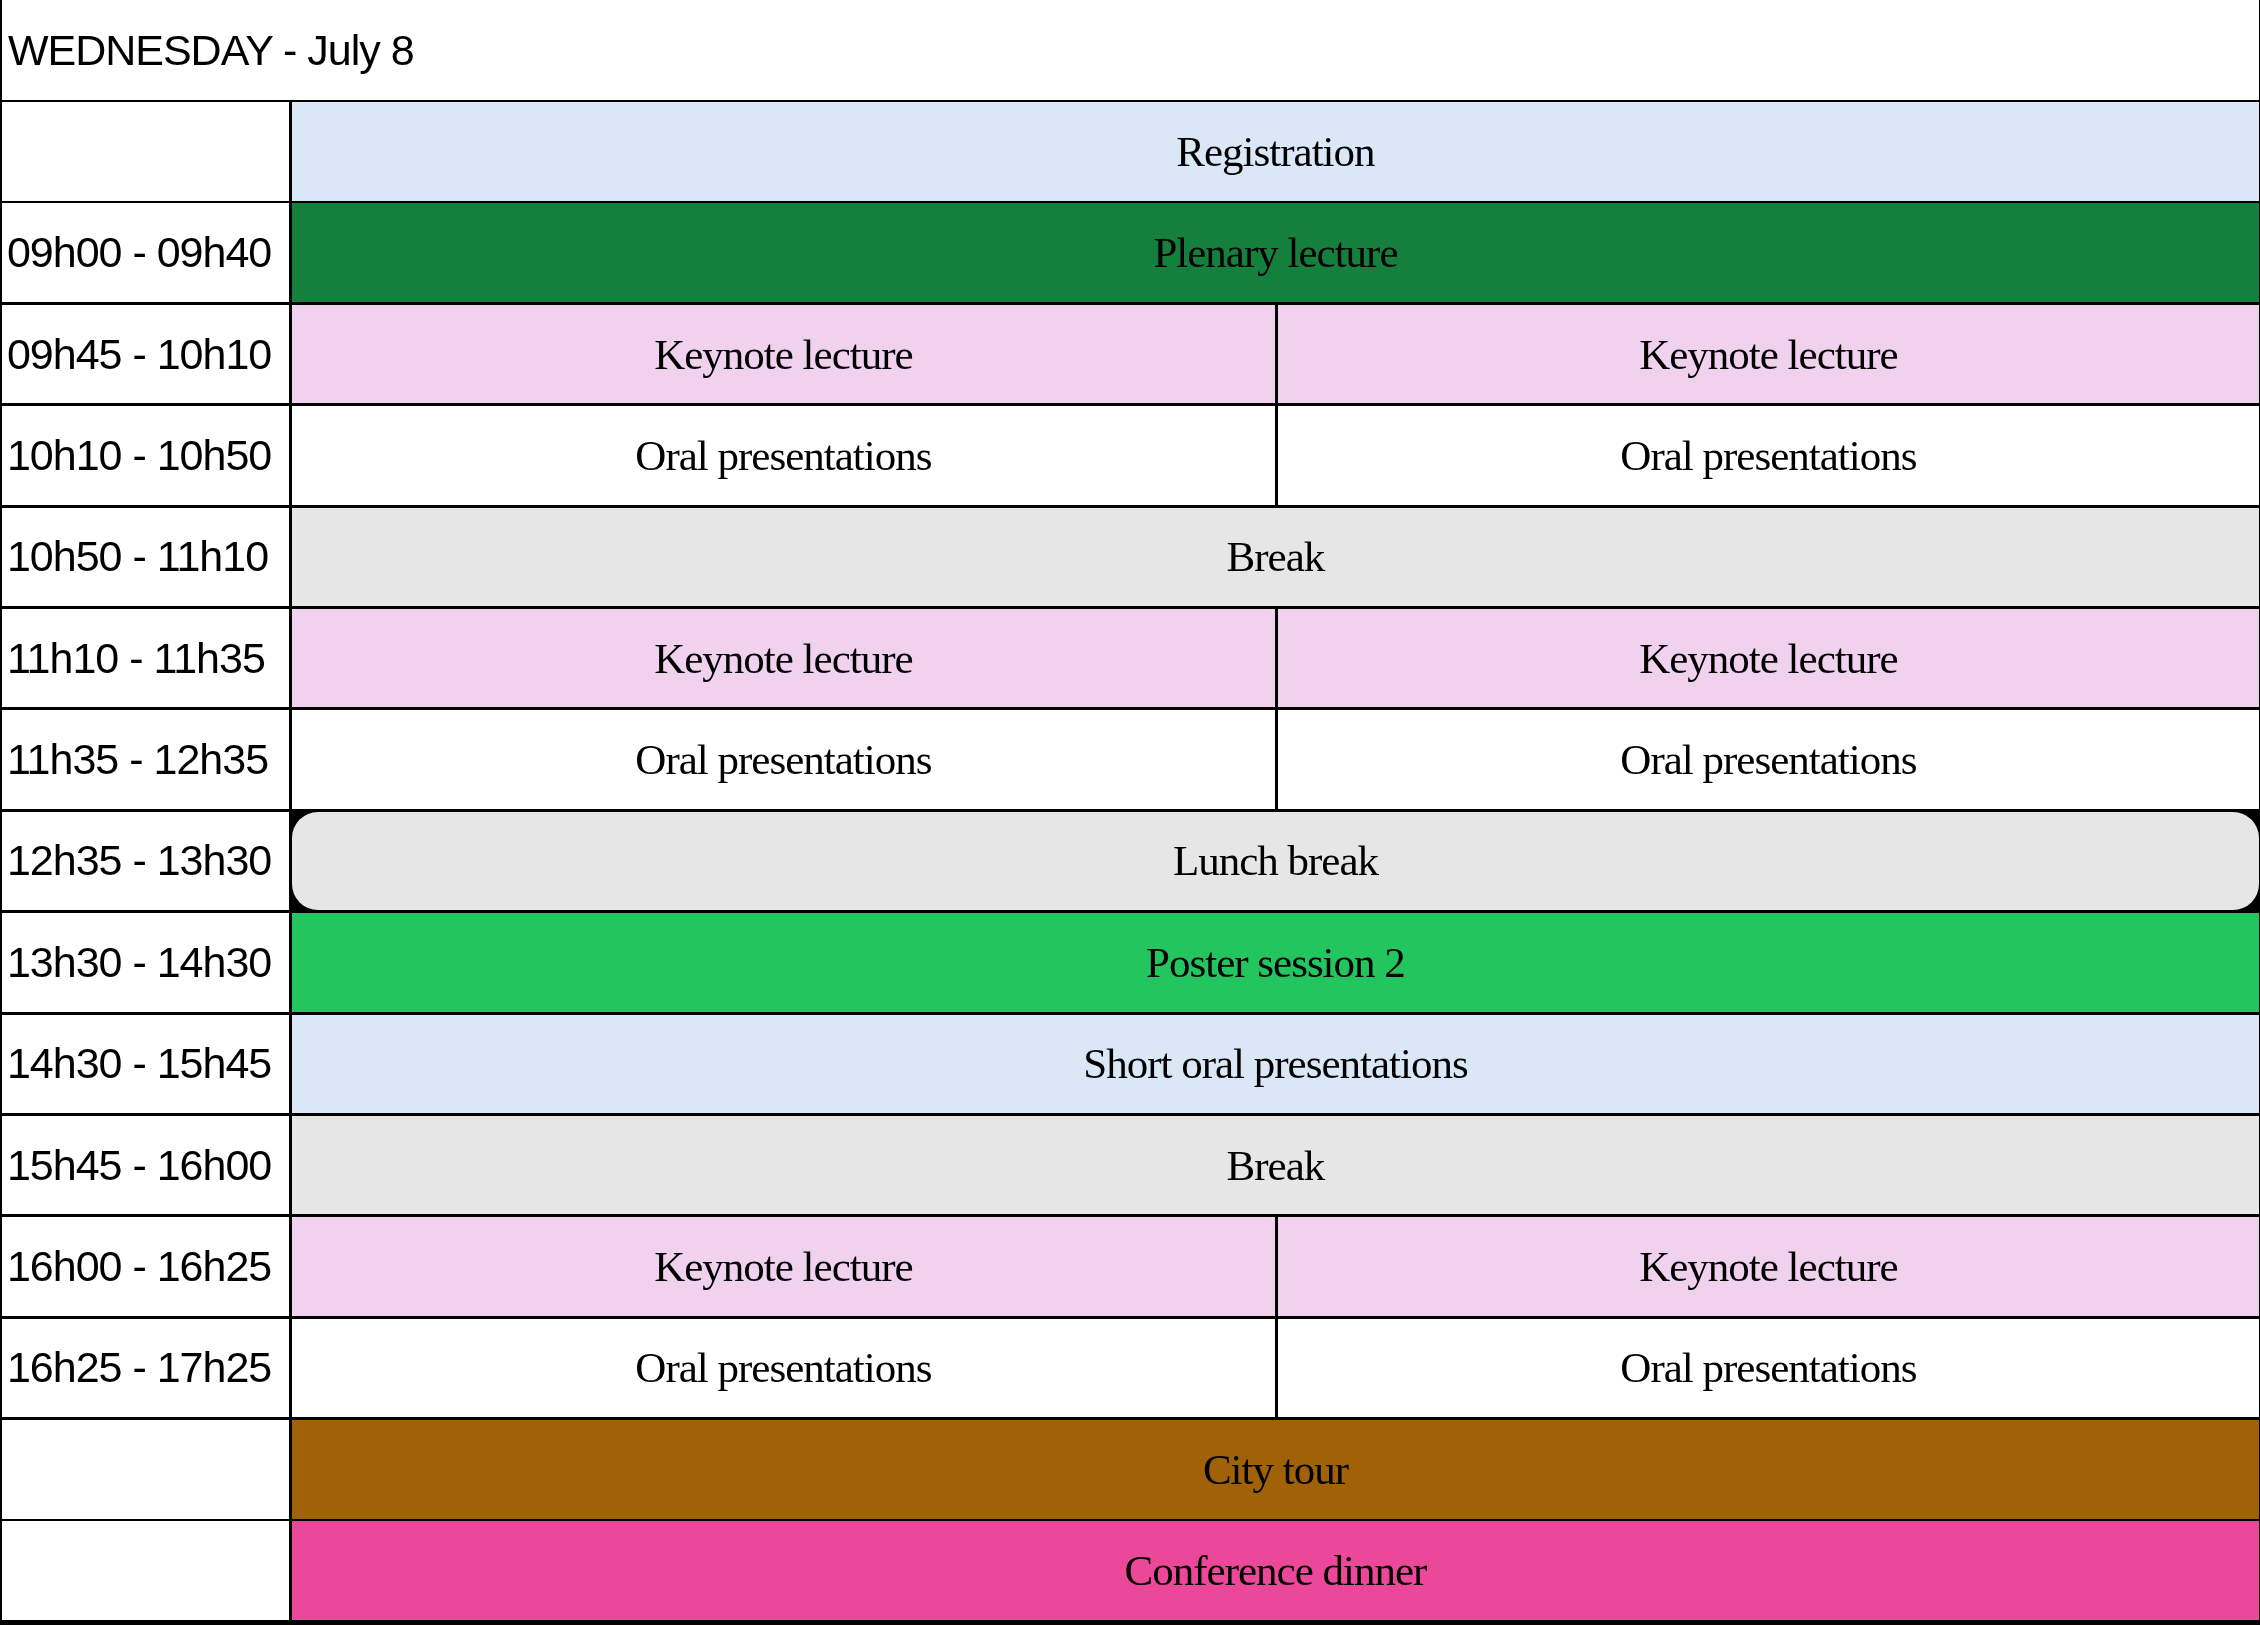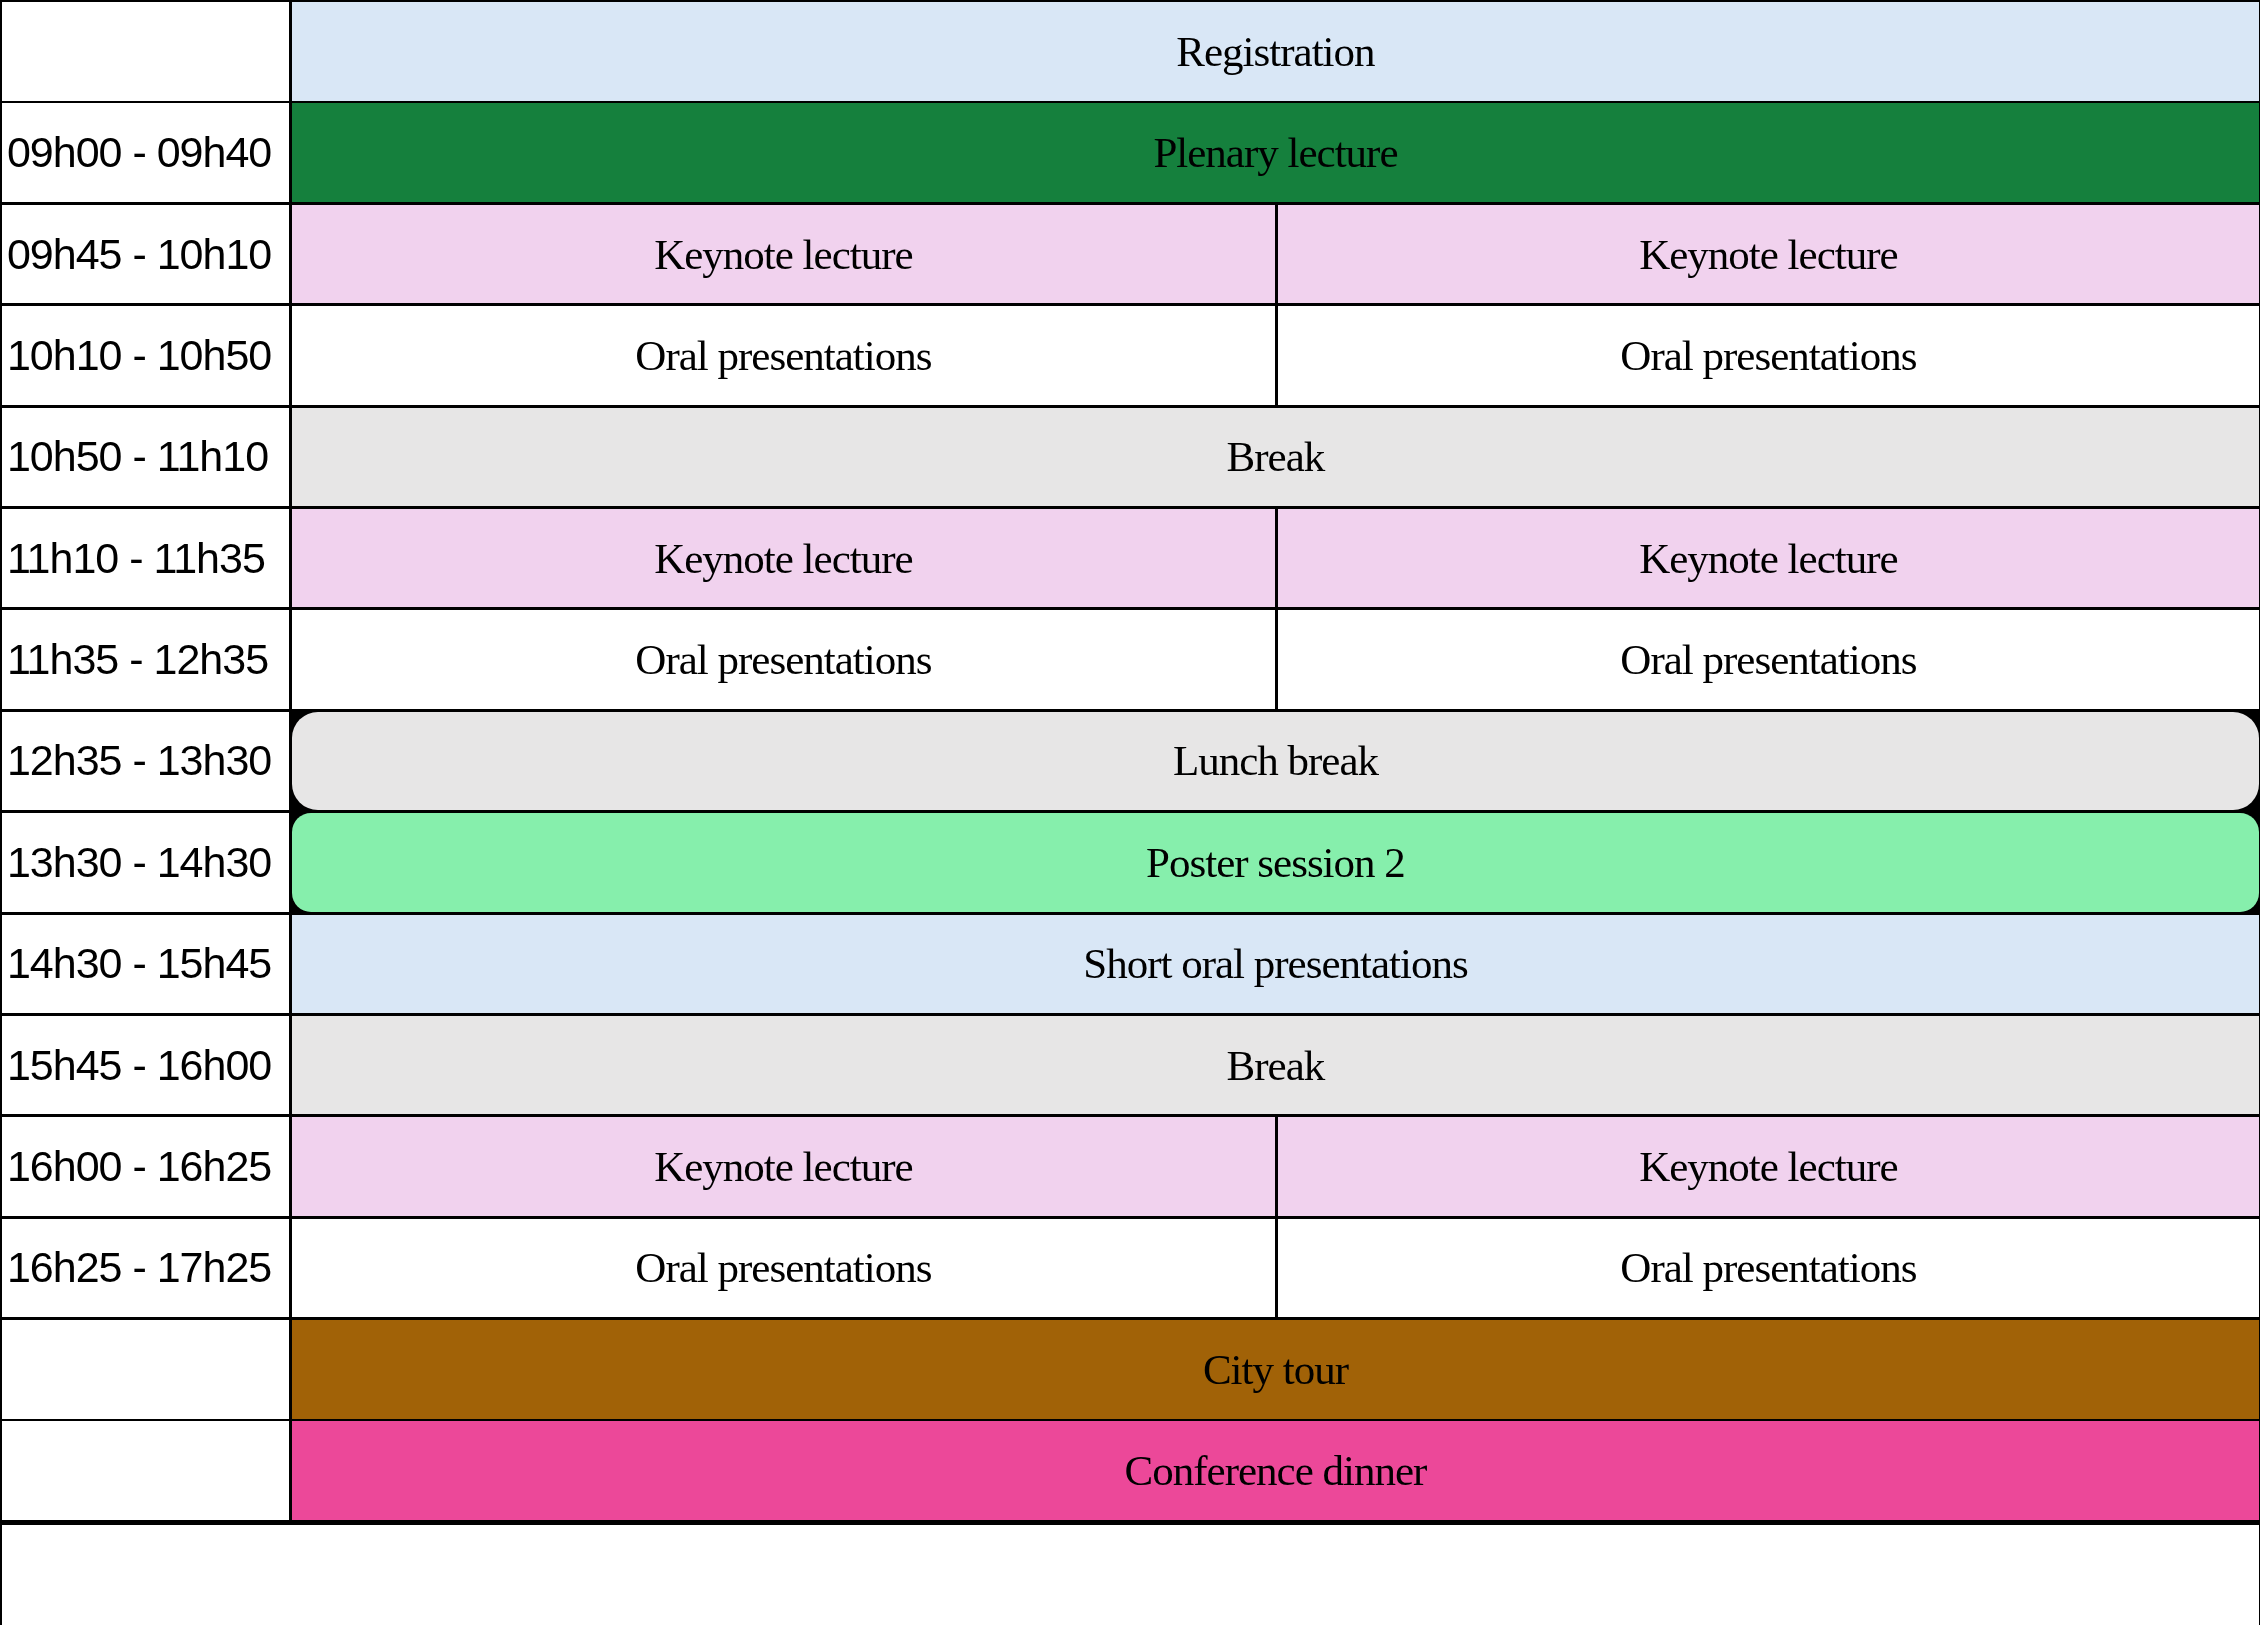--- a/index.html
+++ b/index.html
@@ -61,30 +61,31 @@
     font-family: Liberation Serif, serif;
   }
   .span2 { grid-column: 2 / span 2; }
   .col2 { grid-column: 2; }
   .col3 { grid-column: 3; }
 </style>
 </head>
 <body>
 
 <div class="page">
+  <div class="title-row">WEDNESDAY - July 8</div>
   <div class="grid" id="schedule-grid">
       <div class="row"><div class="cell time-cell"></div><div class="cell event-cell span2" style="background: rgb(217, 231, 246);">Registration</div></div>
       <div class="row"><div class="cell time-cell">09h00 - 09h40</div><div class="cell event-cell span2" style="background: #15803d;">Plenary lecture</div></div>
       <div class="row"><div class="cell time-cell">09h45 - 10h10</div><div class="cell event-cell col2" style="background: rgb(241, 210, 238);">Keynote lecture</div><div class="cell event-cell col3" style="background: rgb(241, 210, 238);">Keynote lecture</div></div>
       <div class="row"><div class="cell time-cell">10h10 - 10h50</div><div class="cell event-cell col2" style="background: rgb(255, 255, 255);">Oral presentations</div><div class="cell event-cell col3" style="background: rgb(255, 255, 255);">Oral presentations</div></div>
       <div class="row"><div class="cell time-cell">10h50 - 11h10</div><div class="cell event-cell span2" style="background: rgb(231, 230, 230);">Break</div></div>
       <div class="row"><div class="cell time-cell">11h10 - 11h35</div><div class="cell event-cell col2" style="background: rgb(241, 210, 238);">Keynote lecture</div><div class="cell event-cell col3" style="background: rgb(241, 210, 238);">Keynote lecture</div></div>
       <div class="row"><div class="cell time-cell">11h35 - 12h35</div><div class="cell event-cell col2" style="background: rgb(255, 255, 255);">Oral presentations</div><div class="cell event-cell col3" style="background: rgb(255, 255, 255);">Oral presentations</div></div>
       <div class="row"><div class="cell time-cell">12h35 - 13h30</div><div class="cell event-cell span2" style="background: rgb(231, 230, 230); border-radius: 26px;">Lunch break</div></div>
-      <div class="row"><div class="cell time-cell">13h30 - 14h30</div><div class="cell event-cell span2" style="background: #86efac; border-radius: 19px;">Poster session 2</div></div>
+      <div class="row"><div class="cell time-cell">13h30 - 14h30</div><div class="cell event-cell span2" style="background: #22c55e;">Poster session 2</div></div>
       <div class="row"><div class="cell time-cell">14h30 - 15h45</div><div class="cell event-cell span2" style="background: rgb(217, 231, 246);">Short oral presentations</div></div>
       <div class="row"><div class="cell time-cell">15h45 - 16h00</div><div class="cell event-cell span2" style="background: rgb(231, 230, 230);">Break</div></div>
       <div class="row"><div class="cell time-cell">16h00 - 16h25</div><div class="cell event-cell col2" style="background: rgb(241, 210, 238);">Keynote lecture</div><div class="cell event-cell col3" style="background: rgb(241, 210, 238);">Keynote lecture</div></div>
       <div class="row"><div class="cell time-cell">16h25 - 17h25</div><div class="cell event-cell col2" style="background: rgb(255, 255, 255);">Oral presentations</div><div class="cell event-cell col3" style="background: rgb(255, 255, 255);">Oral presentations</div></div>
       <div class="row"><div class="cell time-cell"></div><div class="cell event-cell span2" style="background: #a16207;">City tour</div></div>
       <div class="row"><div class="cell time-cell"></div><div class="cell event-cell span2" style="background: #ec4899;">Conference dinner</div></div>
     </div>
 </div>
 
 

